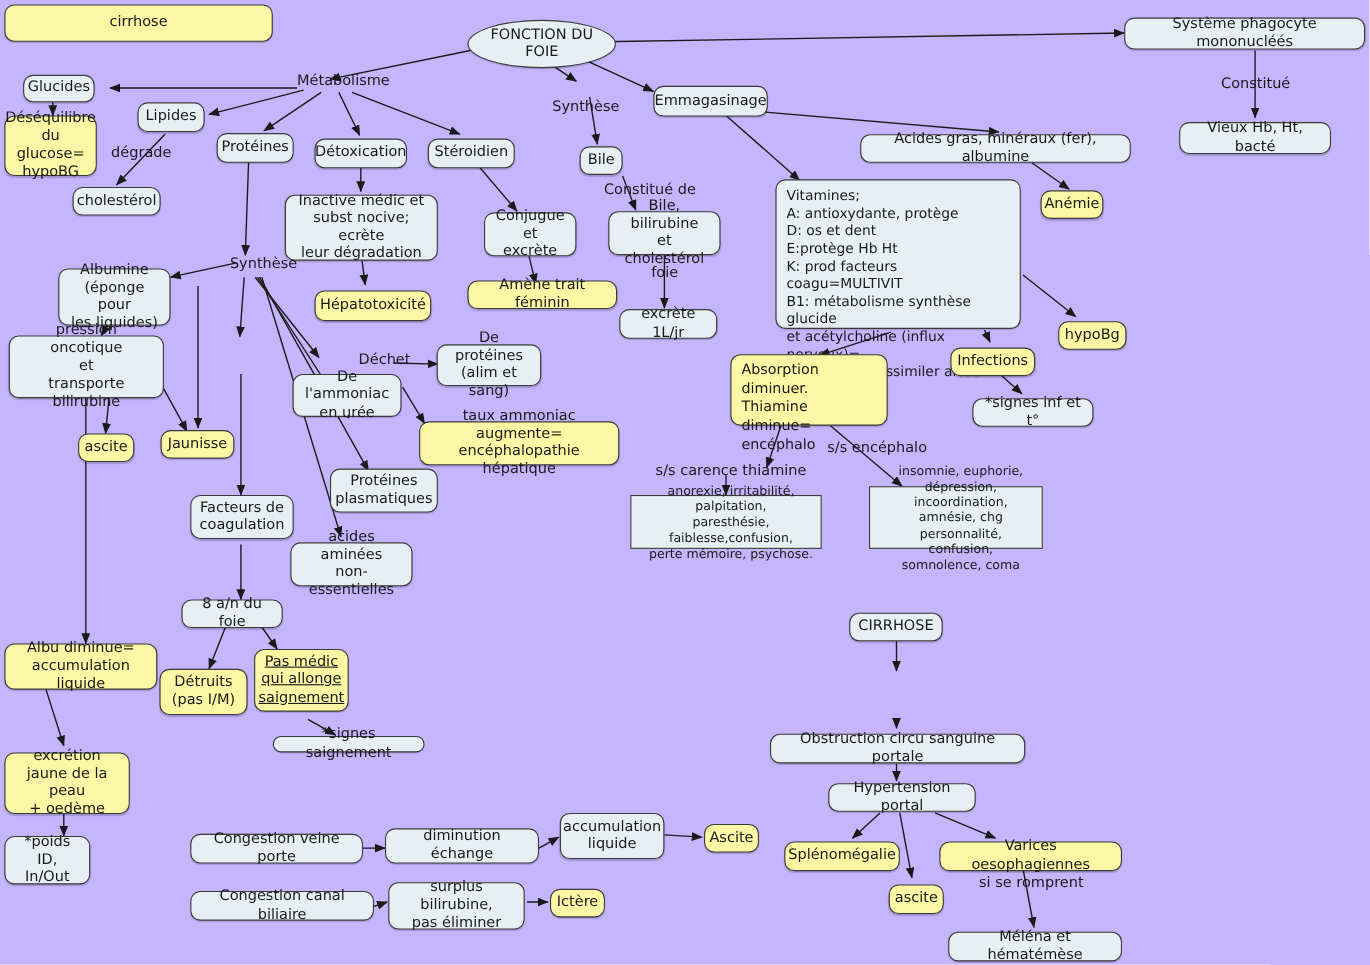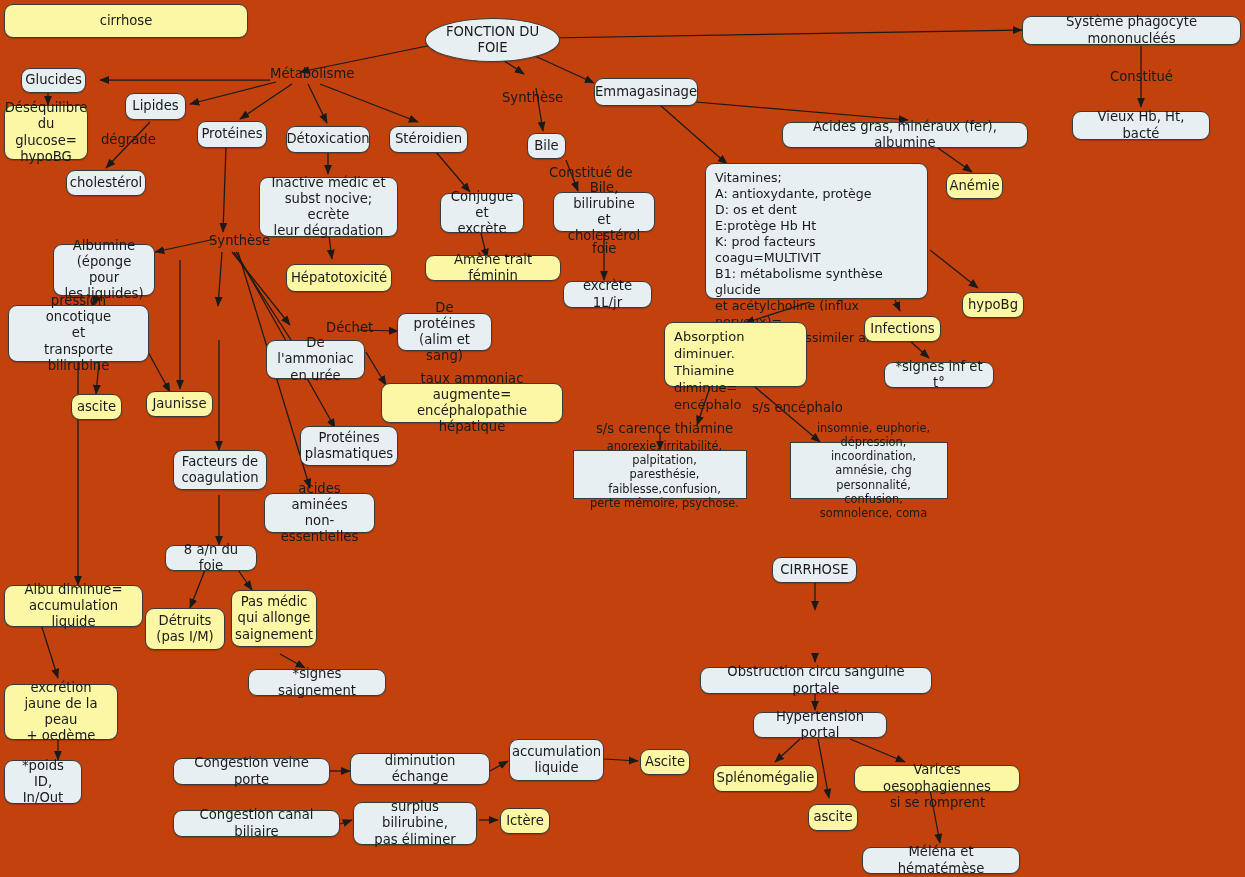--- a/index.html
+++ b/index.html
@@ -1,17 +1,17 @@
 <!DOCTYPE html>
 <html><head>
 <meta charset="utf-8">
 <style>
   html,body{margin:0;padding:0;background:#ffffff;}
   body{font-family:"DejaVu Sans","Liberation Sans",sans-serif;}
-  #stage{position:relative;width:1245px;height:877px;background:#c2410c;overflow:hidden;}
+  #stage{position:relative;width:1245px;height:877px;background:#c4b5fd;overflow:hidden;}
   svg.edges{position:absolute;left:0;top:0;width:1245px;height:877px;pointer-events:none;}
   .node{
     position:absolute;
     box-sizing:border-box;
     display:flex;
     align-items:center;
     justify-content:center;
     text-align:center;
     border:1px solid #3a3a3a;
     border-radius:9px;
@@ -202,24 +202,24 @@
   <div class="node" style="left:264px;top:493px;width:111px;height:40px;">acides aminées
 non-essentielles</div>
 
   <div class="node" style="left:173px;top:450px;width:94px;height:40px;">Facteurs de
 coagulation</div>
   <div class="node" style="left:165px;top:545px;width:92px;height:26px;">8 a/n du foie</div>
   <div class="node yellow" style="left:4px;top:585px;width:139px;height:42px;">Albu diminue=
 accumulation liquide</div>
   <div class="node yellow" style="left:145px;top:608px;width:80px;height:42px;">Détruits
 (pas I/M)</div>
-  <div class="node yellow" style="left:231px;top:590px;width:86px;height:57px;">Pas médic
+  <div class="node yellow" style="left:231px;top:590px;width:86px;height:57px;text-decoration:underline;">Pas médic
 qui allonge
 saignement</div>
-  <div class="node" style="left:248px;top:669px;width:138px;height:27px;">*signes saignement</div>
+  <div class="node" style="left:248px;top:669px;width:138px;height:15px;">*signes saignement</div>
   <div class="node yellow" style="left:4px;top:684px;width:114px;height:56px;">excrétion
 jaune de la peau
 + oedème</div>
   <div class="node" style="left:4px;top:760px;width:78px;height:44px;">*poids ID,
 In/Out</div>
 
   <div class="node sq small" style="left:573px;top:450px;width:174px;height:49px;">anorexie, irritabilité, palpitation,
 paresthésie, faiblesse,confusion,
 perte mémoire, psychose.</div>
   <div class="node sq small" style="left:790px;top:442px;width:158px;height:57px;">insomnie, euphorie,

